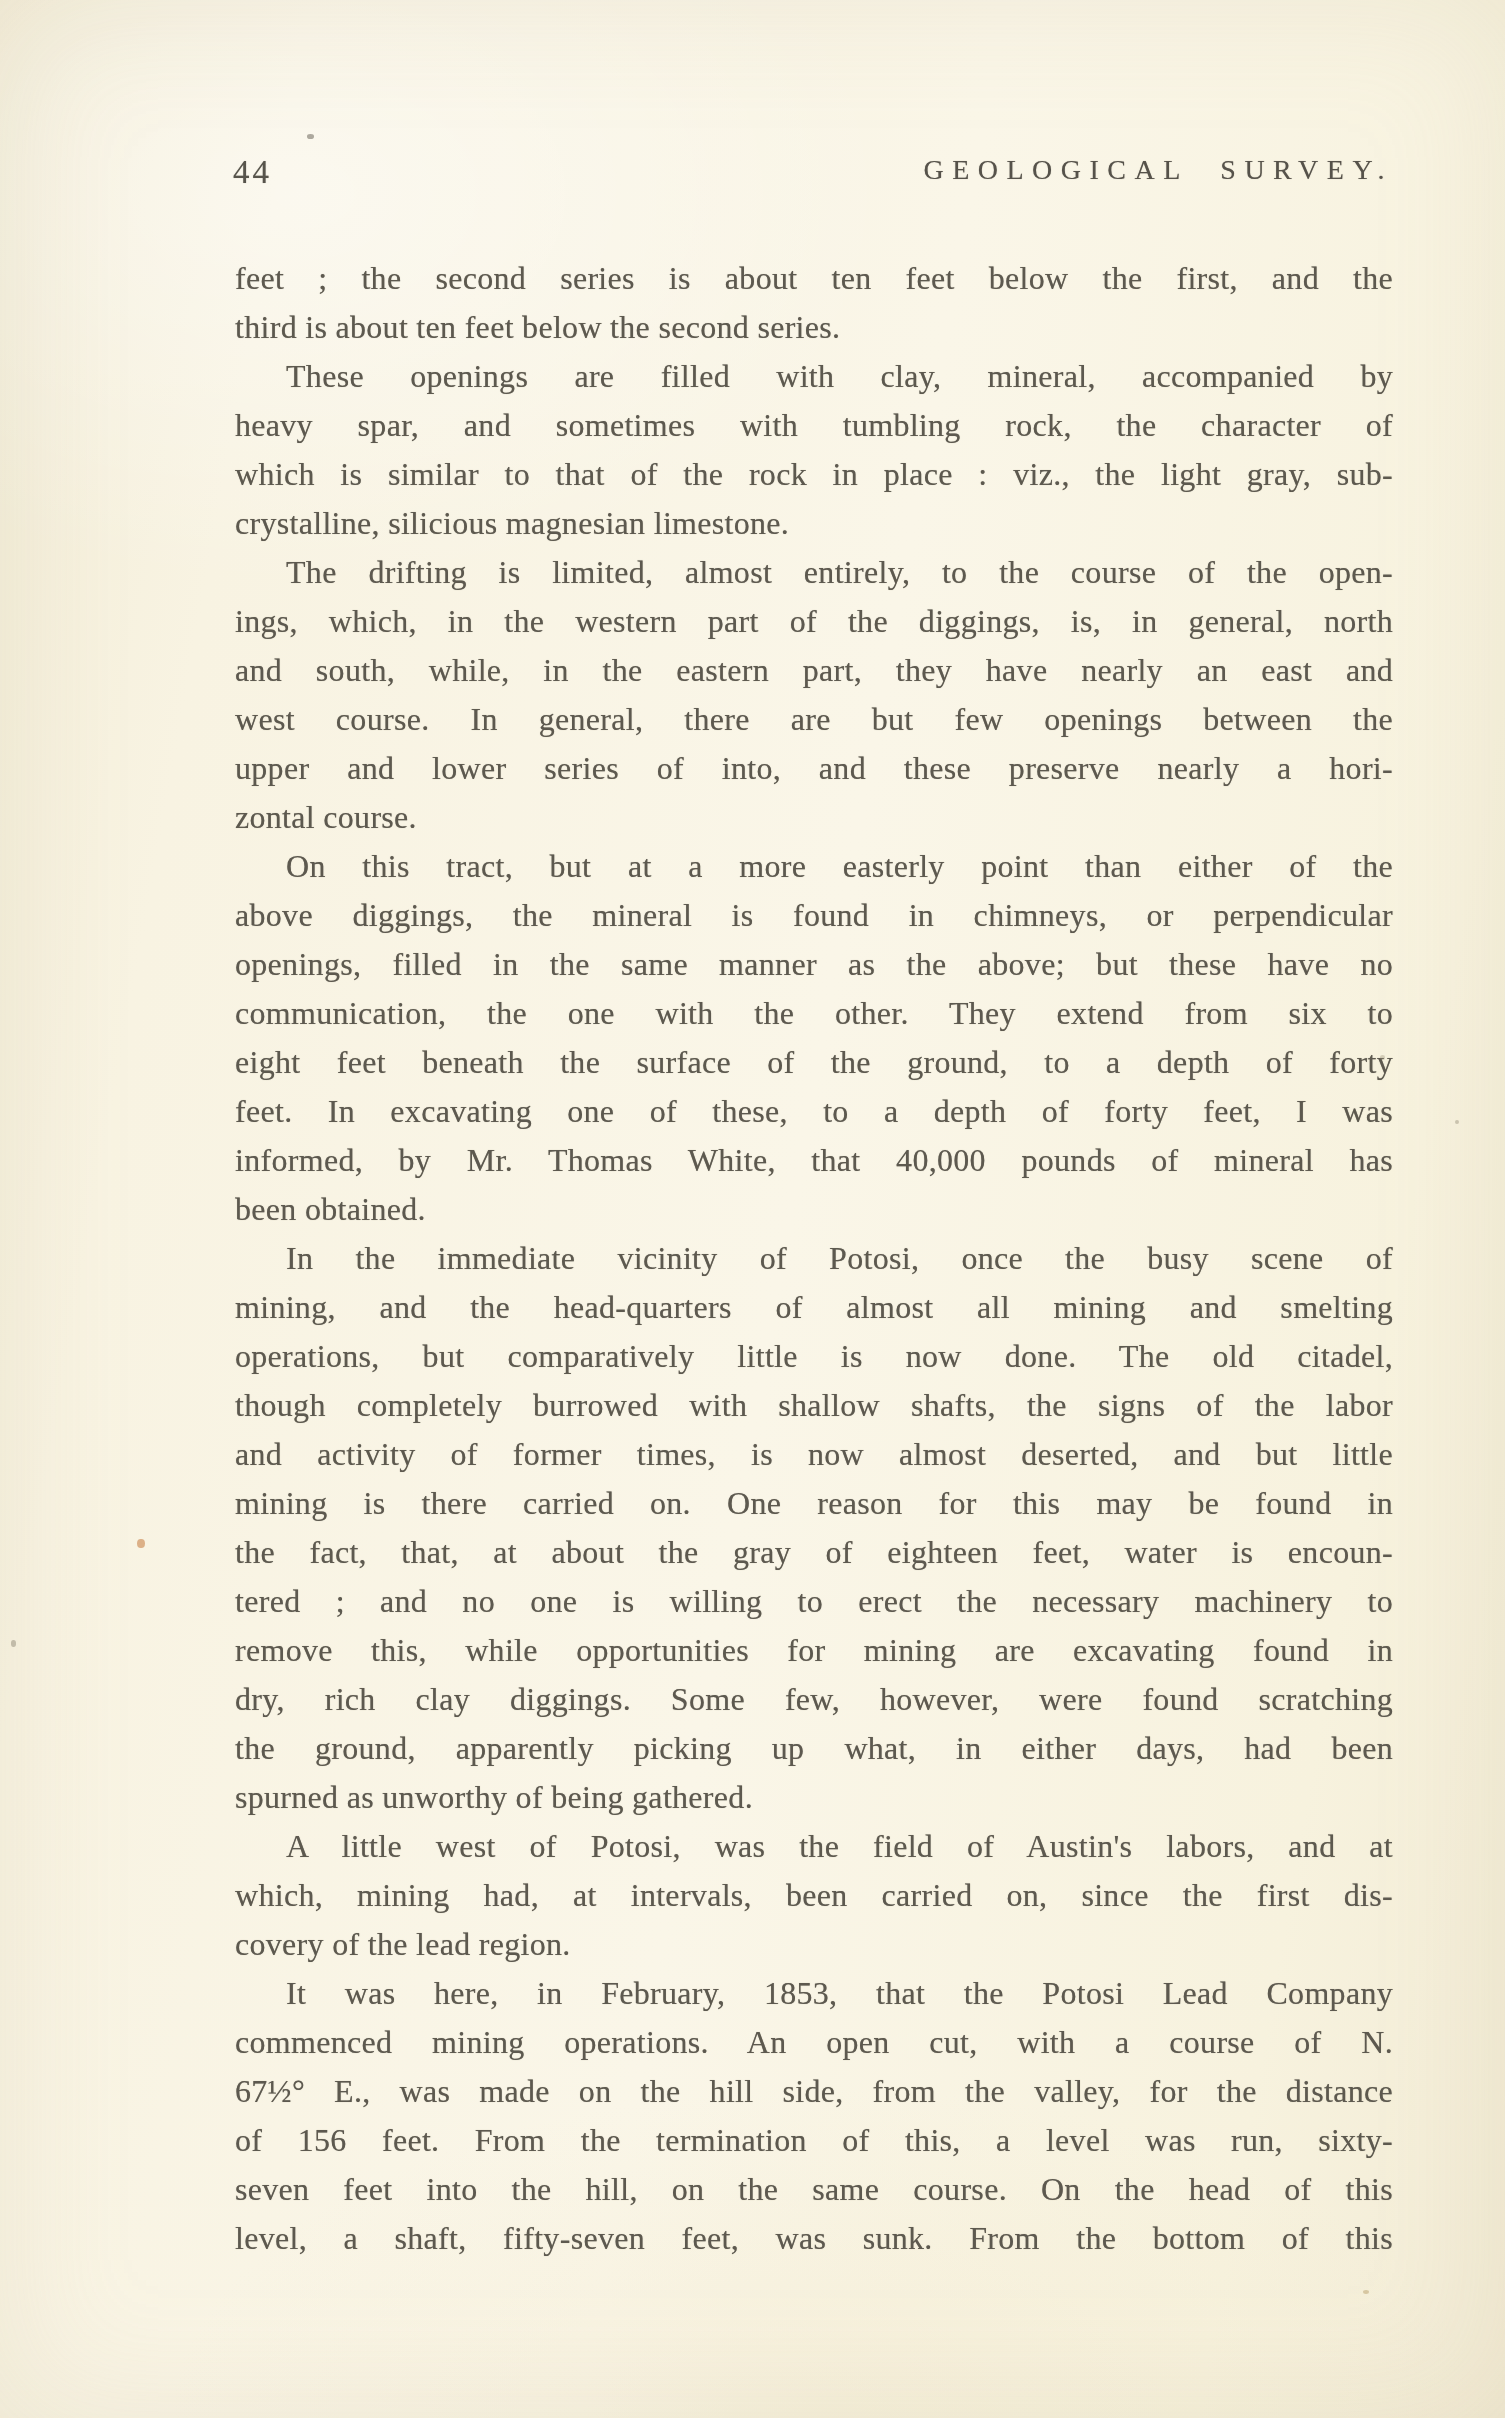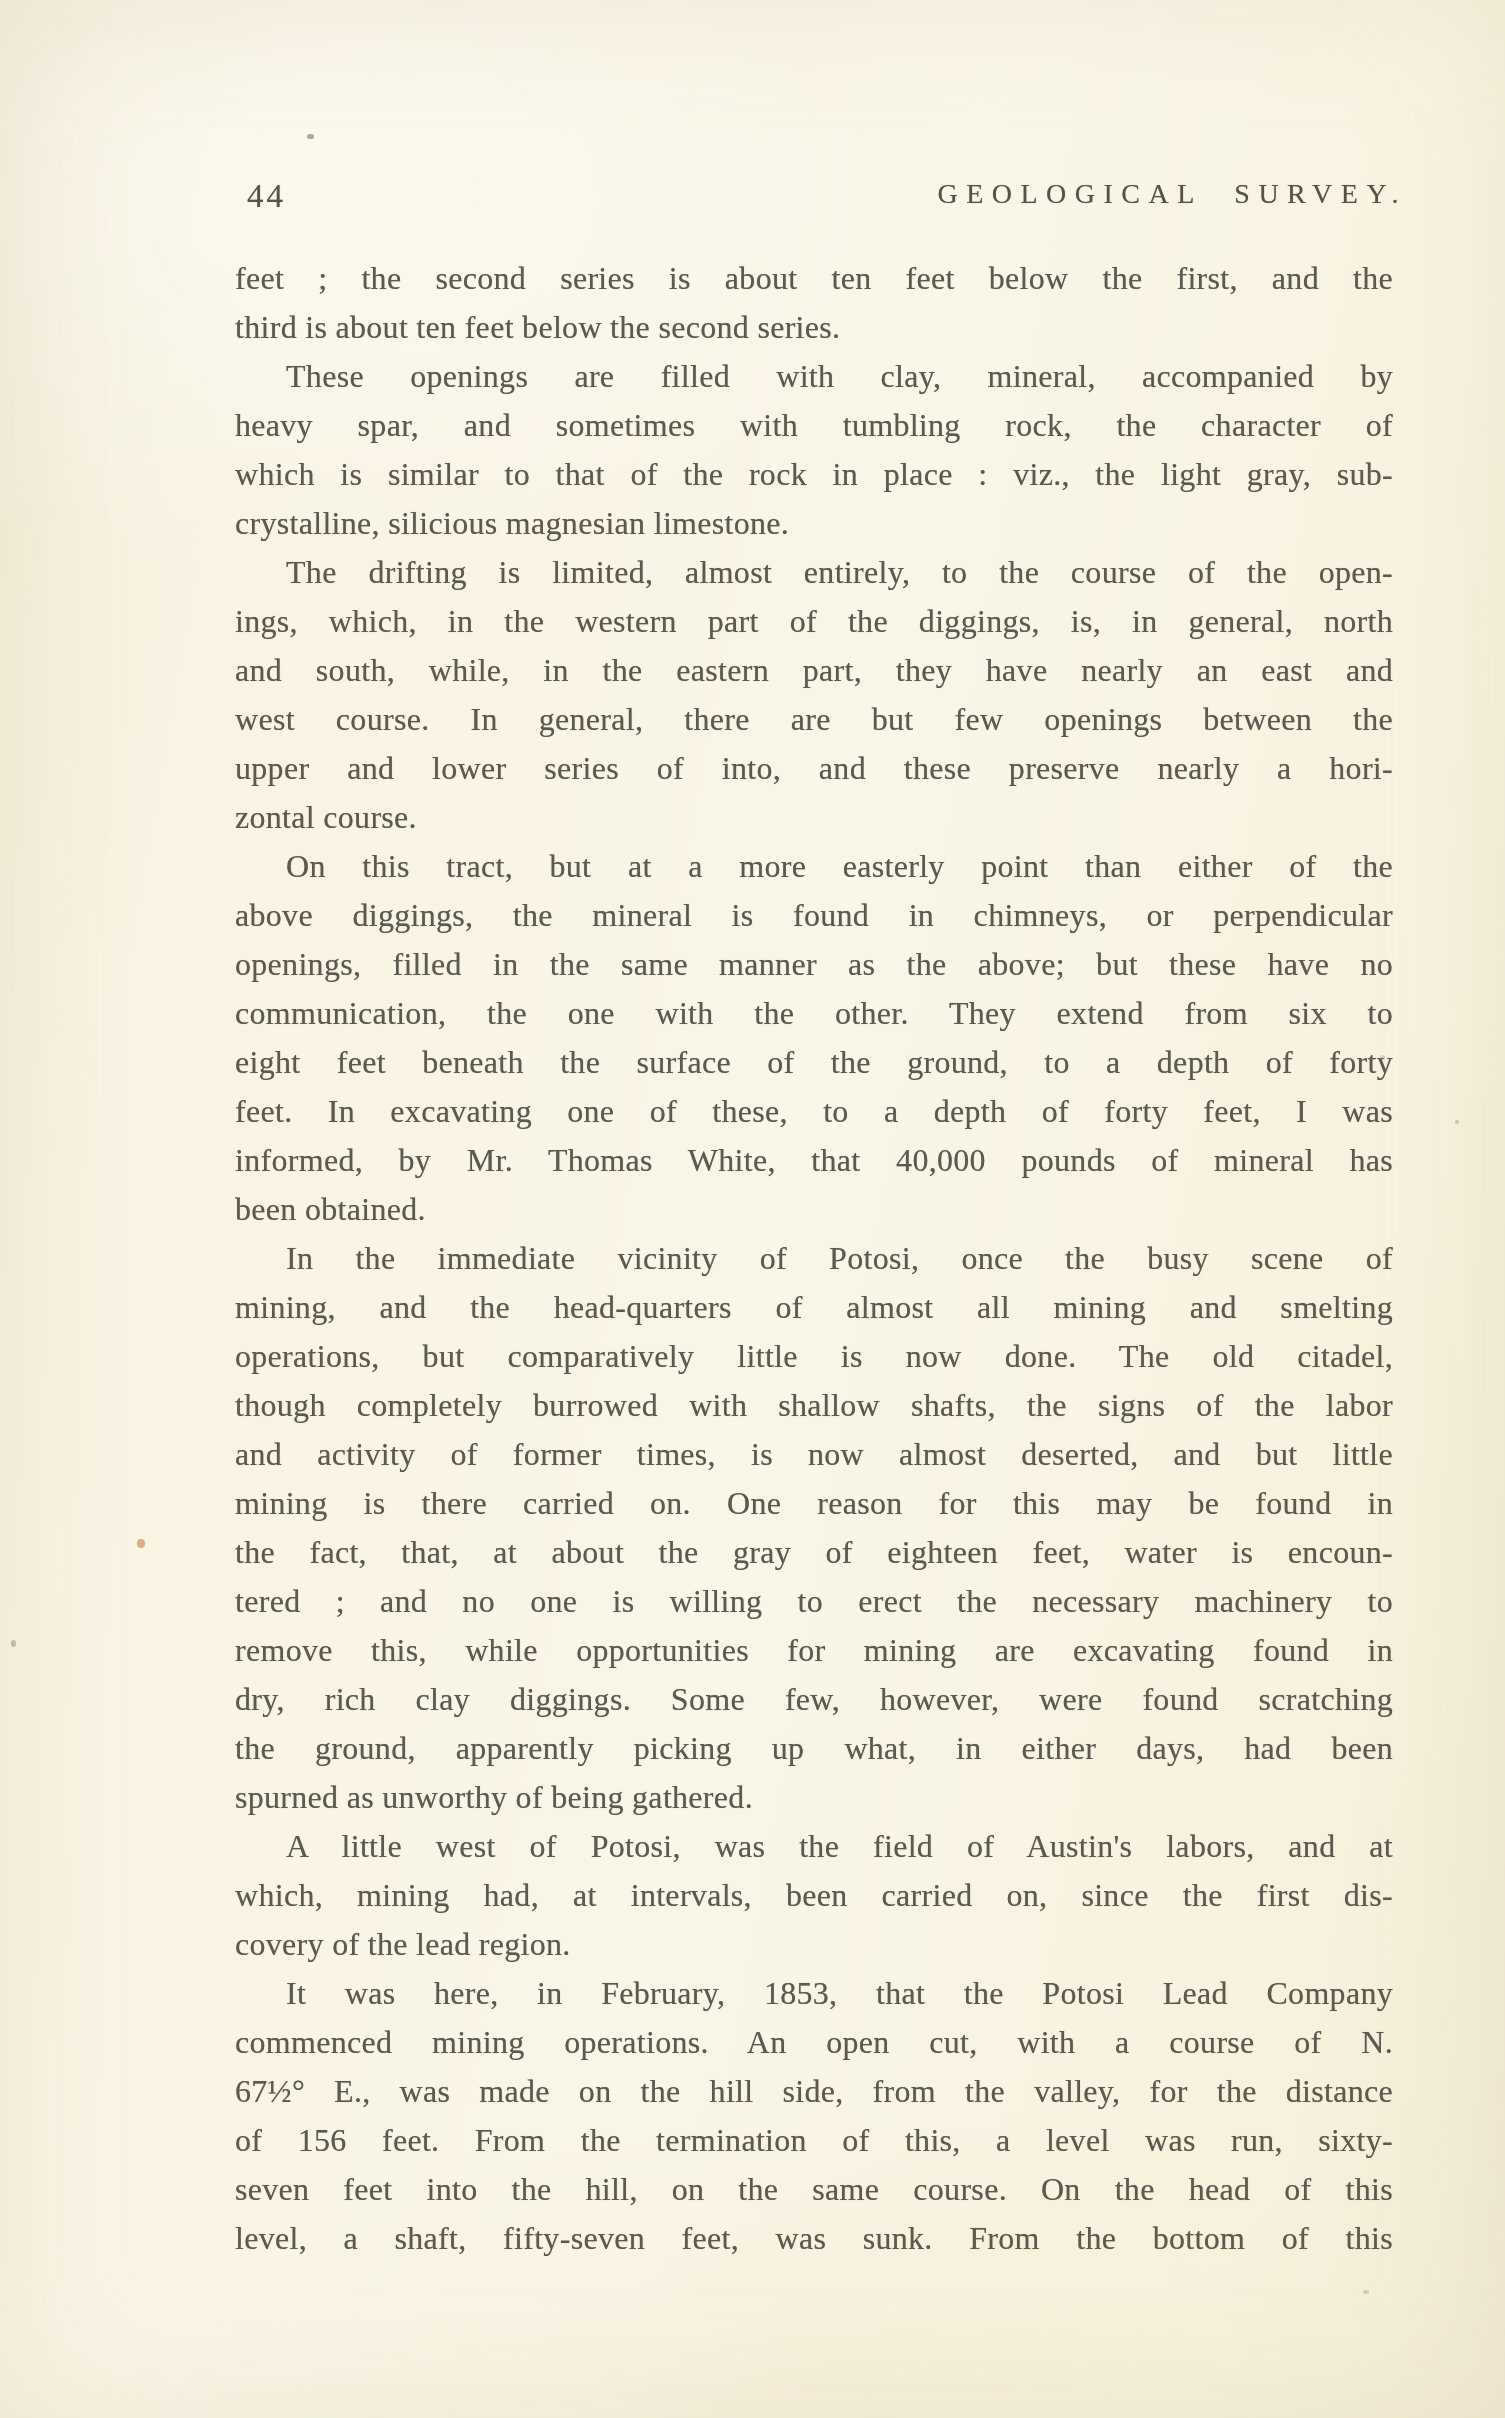--- a/index.html
+++ b/index.html
@@ -13,21 +13,21 @@
     width: 1506px; height: 2418px;
     background:
       radial-gradient(ellipse 847px 565px at 20% 8%, rgba(255,255,255,0.45), rgba(255,255,255,0) 70%),
       radial-gradient(ellipse 942px 471px at 55% 100%, rgba(240,230,200,0.35), rgba(240,230,200,0) 70%),
       linear-gradient(100deg, #f3edd8 0%, #f8f3e2 16%, #faf6e8 52%, #f7f2de 84%, #f2ebd5 100%);
     box-shadow: inset 0 0 132px rgba(196,180,140,0.18);
     color: #5b574d;
   }
   .running-header {
     position: absolute;
-    top: 172px; left: 235px; width: 1158px; height: 45px; margin-left: 14px;
+    top: 148px; left: 235px; width: 1158px; height: 45px;
   }
   .pagenum {
     position: absolute; left: -1.9px; top: 5.6px;
     font-size: 33px; letter-spacing: 2.8px; color: #57544b;
     text-shadow: 0 0 0.9px rgba(80,76,66,0.45);
   }
   .head-title {
     text-align: right;
     font-size: 28px;
     letter-spacing: 8.5px;

